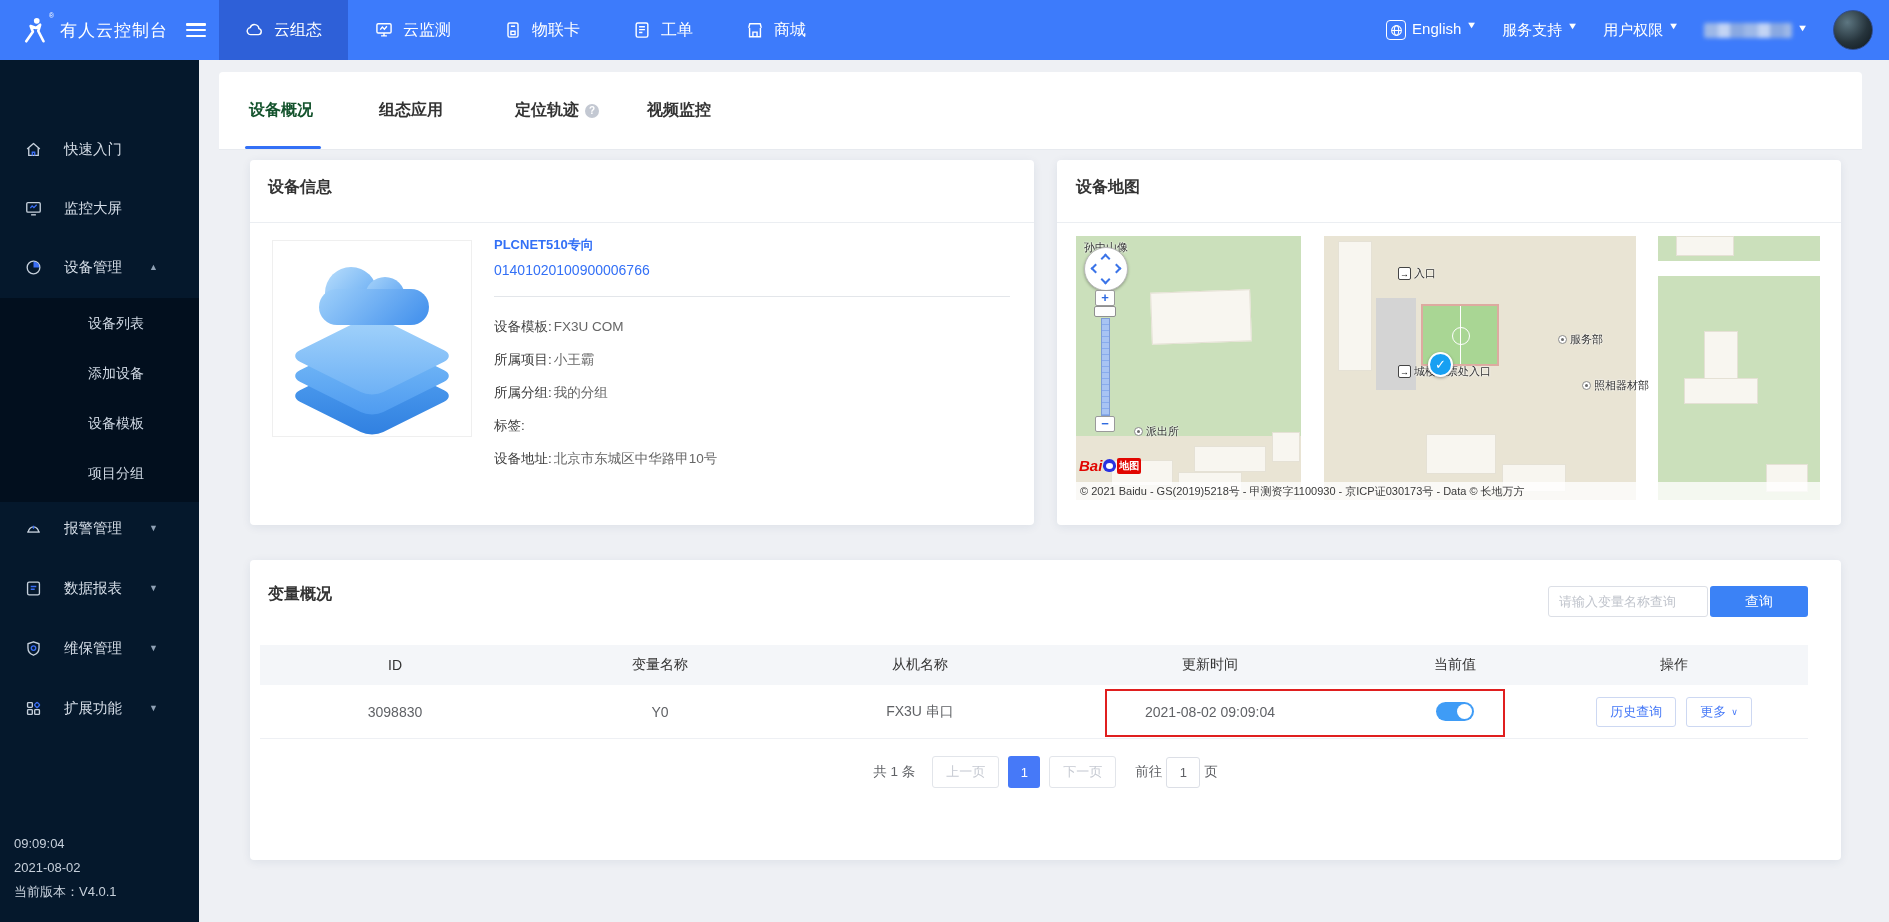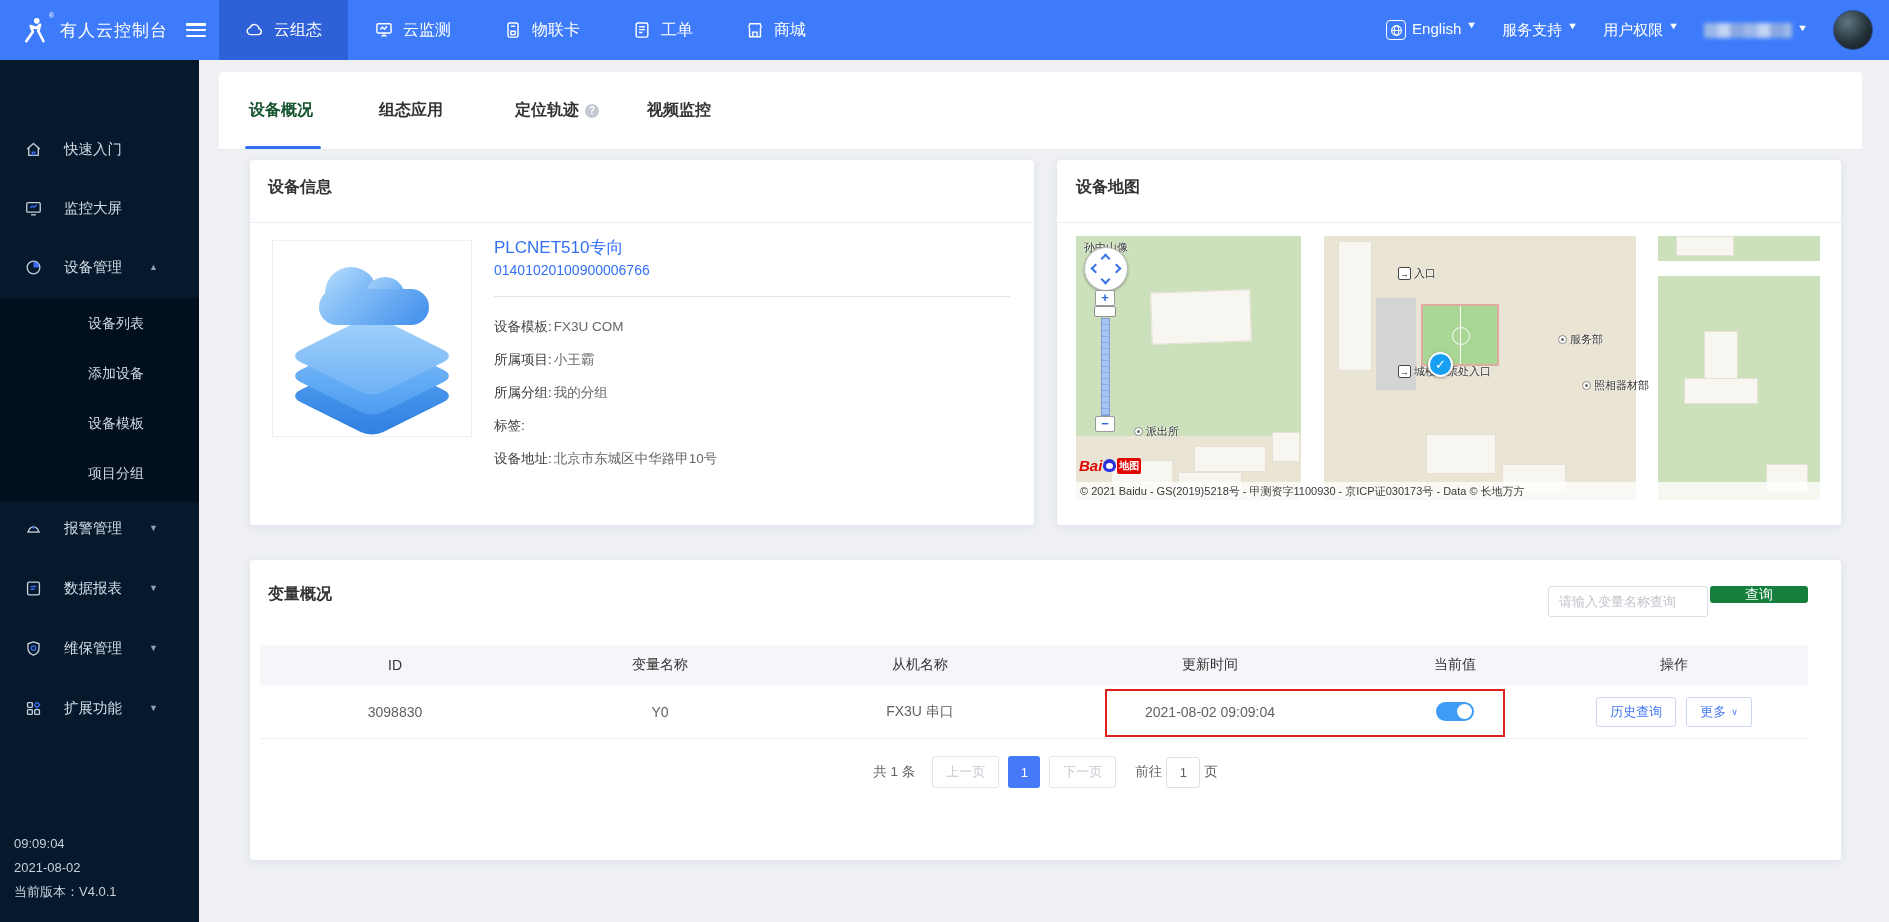--- a/index.html
+++ b/index.html
@@ -46,21 +46,21 @@
 
   .card{position:absolute;background:#fff;border-radius:4px;box-shadow:0 2px 10px rgba(30,50,90,.08)}
   .card-title{position:absolute;left:18px;top:17px;font-size:16px;font-weight:700;color:#333}
   .card-divider{position:absolute;left:0;top:62px;width:100%;height:1px;background:#ebeef2}
 
   
   .card-info{left:51px;top:100px;width:784px;height:365px}
   .dev-imgbox{position:absolute;left:22px;top:80px;width:200px;height:197px;border:1px solid #efefef;overflow:hidden}
   .slab{position:absolute;left:40px;width:118px;height:118px;border-radius:16px;transform:scaleY(.5) rotate(45deg)}
   .cl-c{position:absolute;border-radius:50%}
-  .dev-name{position:absolute;left:244px;top:76px;font-size:17px;font-weight:400;color:#3370f6;cursor:pointer}
+  .dev-name{position:absolute;left:244px;top:76px;font-size:13px;font-weight:700;color:#3370f6;cursor:pointer}
   .dev-id{position:absolute;left:244px;top:102px;font-size:14px;color:#3370f6;cursor:pointer}
   .dev-divider2{position:absolute;left:244px;top:136px;width:516px;height:1px;background:#e3e6ea}
   .dev-row{position:absolute;left:244px;font-size:13.5px;color:#666}
   .dev-row b{font-weight:400;color:#3f3f3f;margin-right:2px}
 
   
   .card-map{left:858px;top:100px;width:784px;height:365px}
   .map{position:absolute;left:19px;top:76px;width:744px;height:264px;background:#cbe0bb;overflow:hidden;cursor:grab}
   .m-rect{position:absolute}
   .tan{background:#e9e4d4}
@@ -88,21 +88,21 @@
   .attrib{position:absolute;left:0;top:246px;width:744px;height:18px;background:rgba(255,255,255,.78);font-size:11px;color:#3a3a3a;line-height:18px;padding-left:4px;white-space:nowrap;z-index:5}
   .court{position:absolute;left:345px;top:68px;width:78px;height:62px;background:#a9d694;border:2px solid #ddaaa0}
   .court::before{content:"";position:absolute;left:50%;top:0;width:1px;height:100%;background:#fff}
   .court::after{content:"";position:absolute;left:50%;top:50%;width:16px;height:16px;margin:-8px 0 0 -8px;border:1px solid #fff;border-radius:50%}
 
   
   .vars{left:51px;top:500px;width:1591px;height:300px;background:#fff;border-radius:4px;box-shadow:0 2px 10px rgba(30,50,90,.08);position:absolute}
   .vars-title{position:absolute;left:18px;top:24px;font-size:16px;font-weight:700;color:#333}
   .search-input{position:absolute;left:1298px;top:26px;width:160px;height:31px;border:1px solid #dcdfe6;border-radius:3px;font-size:13px;padding:0 10px;color:#333;outline:none}
   .search-input::placeholder{color:#c0c4cc}
-  .search-btn{position:absolute;left:1460px;top:26px;width:98px;height:17px;background:#15803d;color:#fff;border:none;border-radius:3px;font-size:14px;cursor:pointer}
+  .search-btn{position:absolute;left:1460px;top:26px;width:98px;height:31px;background:#3b82f6;color:#fff;border:none;border-radius:3px;font-size:14px;cursor:pointer}
   .table{position:absolute;left:10px;top:85px;width:1548px}
   .thead{display:flex;height:40px;background:#f4f6f9;align-items:center;font-size:14px;color:#333}
   .trow{display:flex;height:54px;align-items:center;font-size:14px;color:#606266;border-bottom:1px solid #eef0f4;background:#fff}
   .c0{width:270px;text-align:center}
   .c1{width:260px;text-align:center}
   .c2{width:260px;text-align:center}
   .c3{width:320px;text-align:center}
   .c4{width:170px;display:flex;justify-content:center}
   .c5{width:268px;display:flex;justify-content:center;gap:10px}
   .toggle{width:38px;height:19px;border-radius:10px;background:#3f9cf6;position:relative;cursor:pointer}

